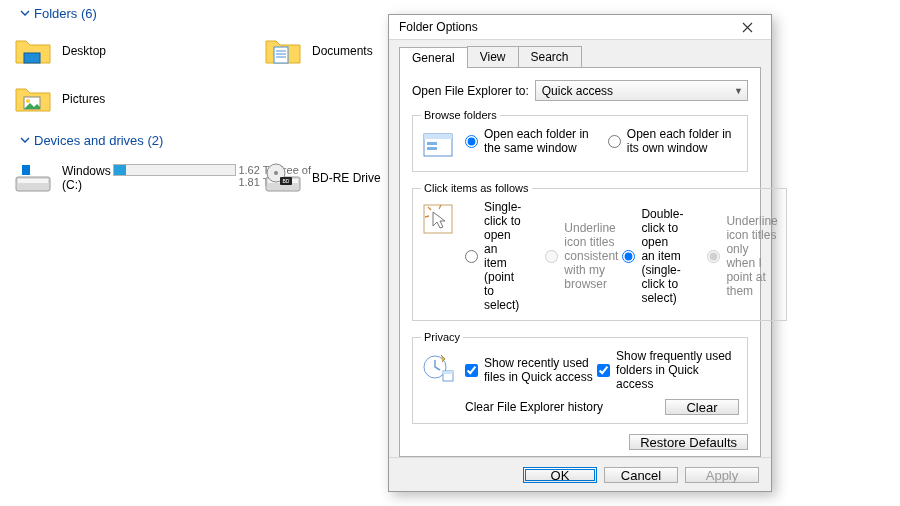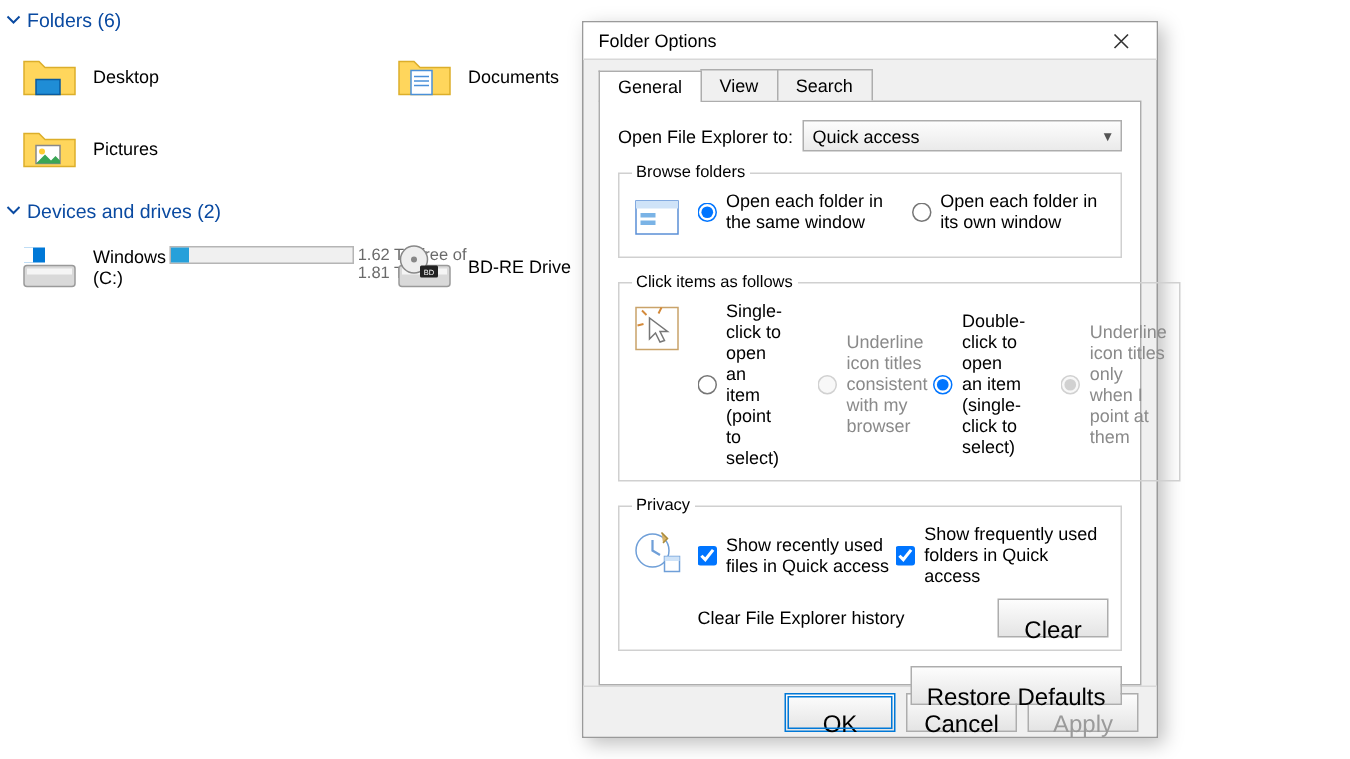--- a/index.html
+++ b/index.html
@@ -11,21 +11,21 @@
     background: #fff;
     color: #000;
     overflow: hidden;
     position: relative;
   }
   
   .section-hdr {
     display: flex; align-items: center;
     color: #0a4aa1;
     font-size: 13px;
-    padding: 6px 4px 2px 4px;
+    padding: 6px 4px 2px 20px;
   }
   .section-hdr .chev { margin-right: 4px; }
   .folders-grid {
     display: flex; flex-wrap: wrap;
     padding: 4px 6px 4px 10px;
   }
   .folder-item, .drive-item {
     display: flex; align-items: center;
     width: 250px; height: 48px;
     gap: 10px;
@@ -103,22 +103,22 @@
   .opt.sub { margin-left: 20px; color: #8a8a8a; }
   .opt.sub input { accent-color:#8a8a8a; }
   .priv-clear-row {
     display:flex; align-items:center; justify-content: space-between;
     margin-top: 8px; margin-left: 44px;
   }
   .btn {
     min-width: 74px; height: 16px;
     border: 1px solid #adadad;
     background: linear-gradient(#fdfdfd,#e4e4e4);
-    font-size: 16px; font-family: inherit;
-    padding: 12px 10px;
+    font-size: 13px; font-family: inherit;
+    padding: 0 10px;
   }
   .btn:disabled { color:#9a9a9a; }
   .btn.focus { border: 1px solid #0078d7; outline: 1px solid #0078d7; outline-offset: -3px; }
   .restore-row { display:flex; justify-content:flex-end; margin-top: 2px; }
   .dlg-footer {
     height: 44px;
     display:flex; align-items:center; justify-content:flex-end;
     gap: 7px; padding: 0 12px;
     border-top: 1px solid #d8d8d8;
     background: #f0f0f0;

